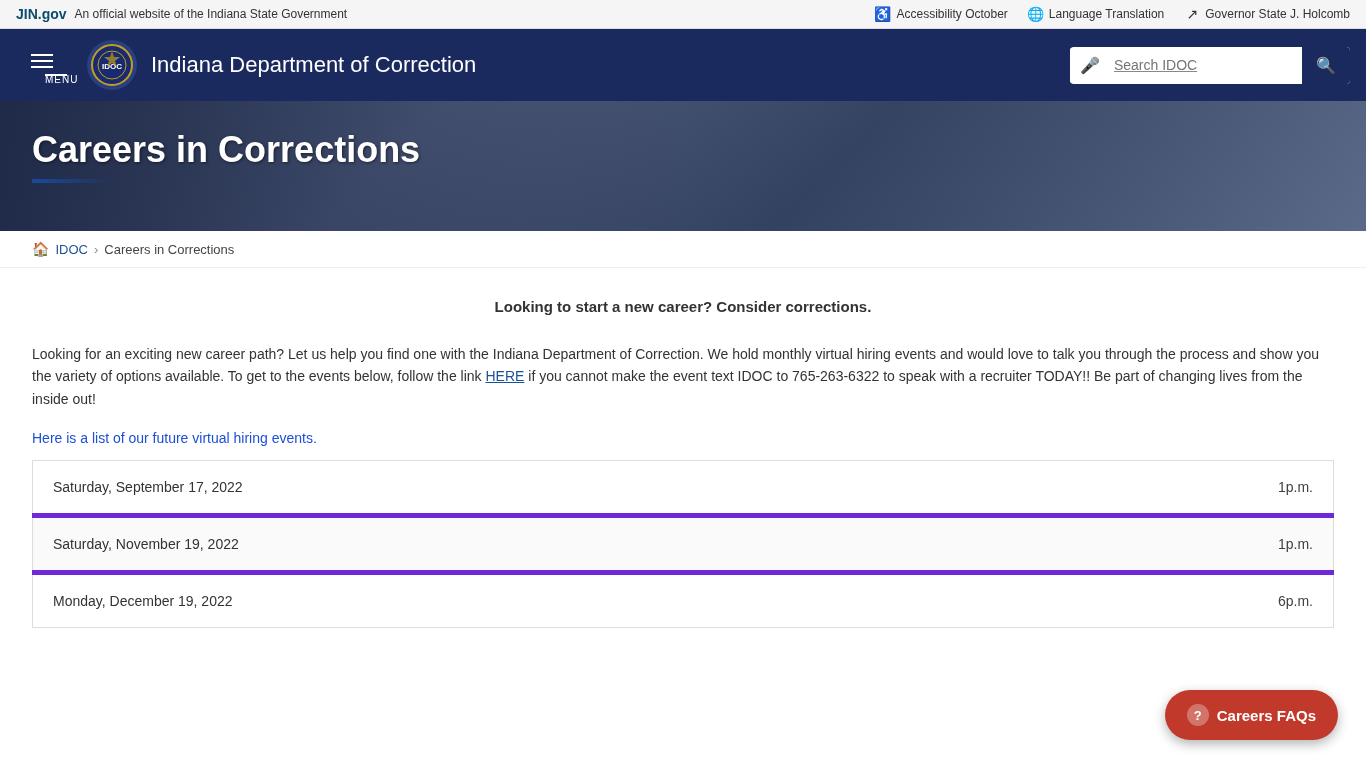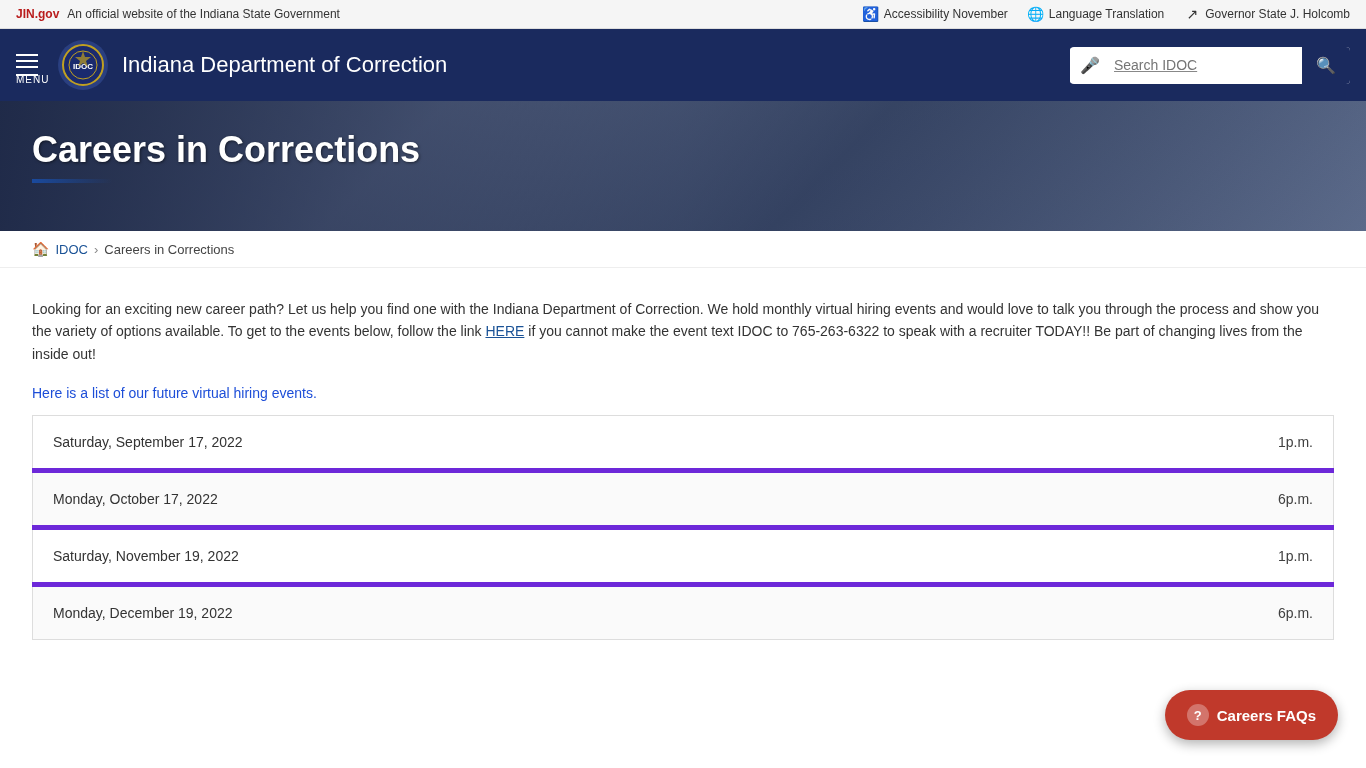--- a/index.html
+++ b/index.html
@@ -10,21 +10,21 @@
       background: #f5f5f5;
       border-bottom: 1px solid #ddd;
       display: flex;
       align-items: center;
       justify-content: space-between;
       padding: 6px 16px;
       font-size: 12px;
       color: #333;
     }
     .top-bar-left { display: flex; align-items: center; gap: 8px; }
-    .jin-logo { font-weight: bold; font-size: 12px; color: #b91c1c; }
+    .jin-logo { font-weight: bold; font-size: 14px; color: #0c4a6e; }
     .top-bar-right { display: flex; align-items: center; gap: 20px; }
     .top-bar-right a {
       display: flex; align-items: center; gap: 5px;
       color: #333; text-decoration: none; font-size: 12px;
     }
     .globe-icon, .external-icon, .accessibility-icon {
       display: inline-flex; align-items: center; justify-content: center;
       width: 16px; height: 16px; font-size: 14px;
     }
 
@@ -35,21 +35,21 @@
       align-items: center;
       padding: 0 16px;
       height: 72px;
     }
     .menu-btn {
       display: flex; flex-direction: column; align-items: center;
       color: white; cursor: pointer; margin-right: 20px;
       background: none; border: none; gap: 4px;
     }
     .menu-btn span { display: block; width: 22px; height: 2px; background: white; }
-    .menu-label { color: white; font-size: 10px; margin-top: 2px; letter-spacing: 1px; }
+    .menu-label { color: white; font-size: 10px; margin-top: 2px; letter-spacing: 1px; margin-left: 29px; }
 
     .agency-logo {
       width: 50px; height: 50px; border-radius: 50%; margin-right: 14px;
       background: #2a3f80; display: flex; align-items: center; justify-content: center;
       overflow: hidden;
     }
     .agency-logo svg { width: 44px; height: 44px; }
 
     .agency-title {
       color: white;
@@ -204,21 +204,21 @@
 <body>
 
 <div class="top-bar">
   <div class="top-bar-left">
     <span class="jin-logo">JIN.gov</span>
     <span>An official website of the Indiana State Government</span>
   </div>
   <div class="top-bar-right">
     <a href="#">
       <span class="accessibility-icon">♿</span>
-      <span>Accessibility November</span>
+      <span>Accessibility October</span>
     </a>
     <a href="#">
       <span class="globe-icon">🌐</span>
       <span>Language Translation</span>
     </a>
     <a href="#">
       <span class="external-icon">↗</span>
       <span>Governor State J. Holcomb</span>
     </a>
   </div>
@@ -257,36 +257,33 @@
 </div>
 
 <div class="breadcrumb">
   <span class="home-icon">🏠</span>
   <a href="#">IDOC</a>
   <span class="separator">›</span>
   <span class="current">Careers in Corrections</span>
 </div>
 
 <div class="main-content">
+  <p class="intro-bold">Looking to start a new career? Consider corrections.</p>
 
   <p class="body-text">
     Looking for an exciting new career path? Let us help you find one with the Indiana Department of Correction. We hold monthly virtual hiring events and would love to talk you through the process and show you the variety of options available. To get to the events below, follow the link <a href="#">HERE</a> if you cannot make the event text IDOC to 765-263-6322 to speak with a recruiter TODAY!! Be part of changing lives from the inside out!
   </p>
 
   <p class="list-intro">Here is a list of our future virtual hiring events.</p>
 
   <table class="events-table">
     <tbody id="events-tbody">
     <tr>
     <td>Saturday, September 17, 2022</td>
     <td>1p.m.</td>
-  </tr>
-        <tr>
-    <td>Monday, October 17, 2022</td>
-    <td>6p.m.</td>
   </tr>
         <tr>
     <td>Saturday, November 19, 2022</td>
     <td>1p.m.</td>
   </tr>
         <tr>
     <td>Monday, December 19, 2022</td>
     <td>6p.m.</td>
   </tr>
       </tbody>

